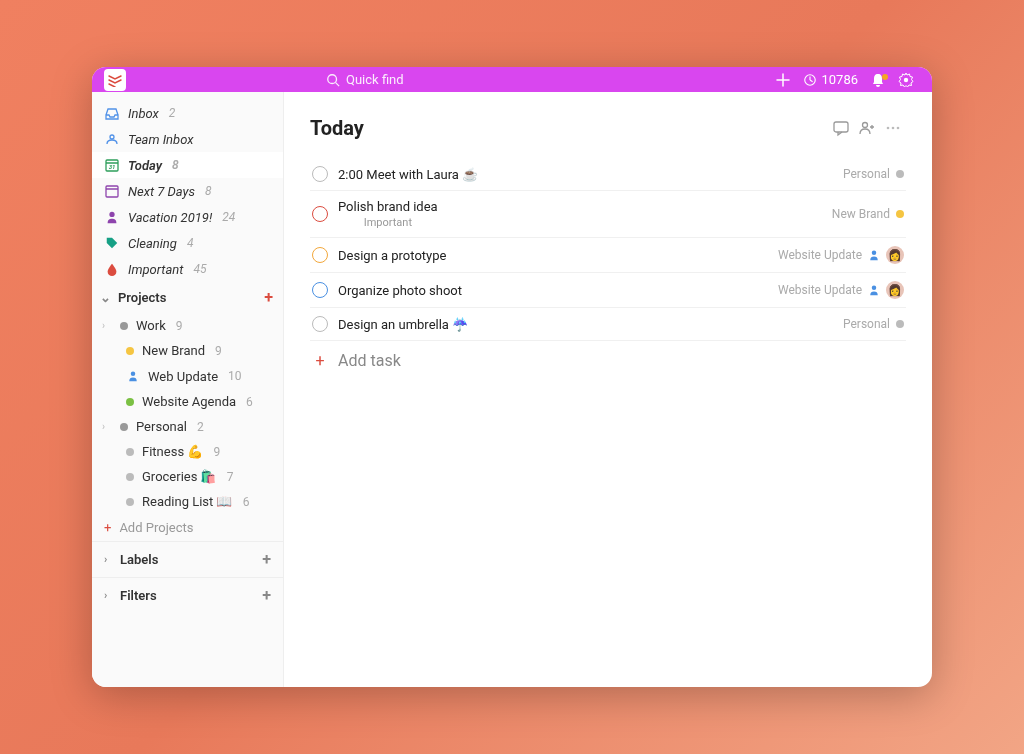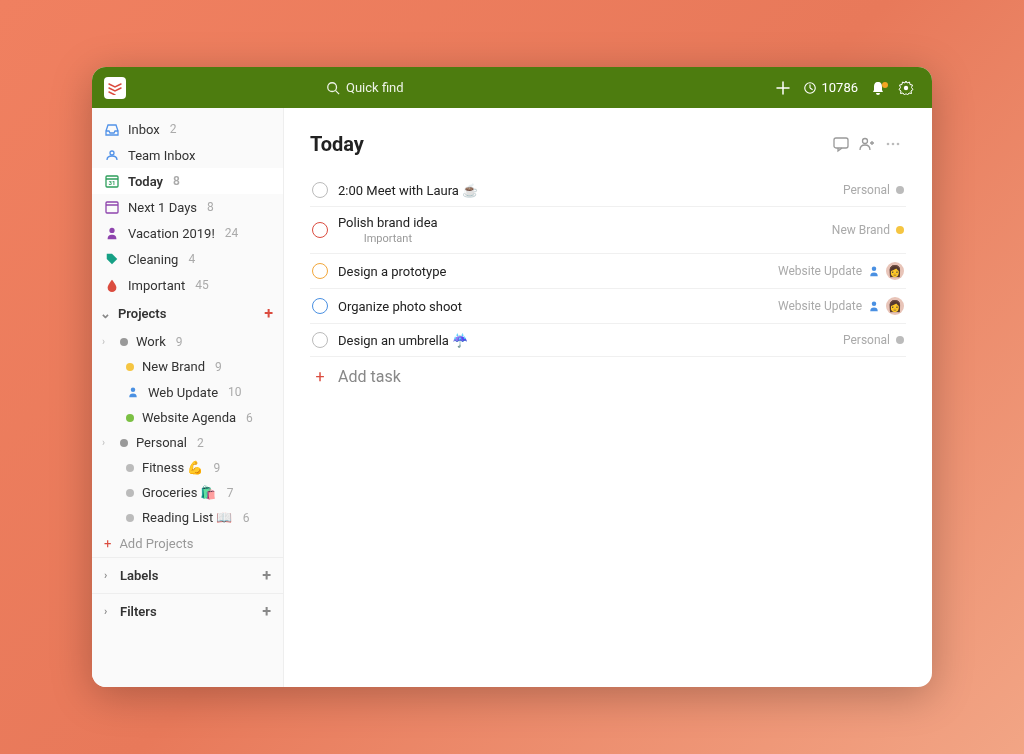--- a/index.html
+++ b/index.html
@@ -10,21 +10,21 @@
     display: flex; align-items: center; justify-content: center;
   }
   .app-frame {
     width: 840px; height: 620px;
     background: #fff; border-radius: 14px; overflow: hidden;
     box-shadow: 0 8px 40px rgba(0,0,0,0.25);
     display: flex; flex-direction: column;
   }
   
   .topbar {
-    background: #4d7c0f; height: 41px;
+    background: #d946ef; height: 25px;
     display: flex; align-items: center; padding: 0 12px; color:#fff;
   }
   .topbar .logo {
     width: 22px; height: 22px; background:#fff; border-radius:4px;
     display:flex; align-items:center; justify-content:center; color:#db4c3f;
   }
   .topbar .spacer-left { width: 200px; }
   .topbar .search {
     display:flex; align-items:center; gap:6px; color:#fff; opacity:.9;
     font-size:13px;
@@ -34,20 +34,21 @@
   .topbar .karma { display:flex; align-items:flex-end; gap:4px; font-size:13px; margin:0 6px; }
   
   .body { flex:1; display:flex; min-height:0; }
   .sidebar {
     width: 192px; background:#fafafa; border-right:1px solid #eee;
     font-size:13px; color:#333; overflow-y:auto; padding-top:8px;
   }
   .nav-item {
     display:flex; align-items:center; gap:8px; padding:5px 10px 5px 12px;
     cursor:pointer;
+    font-style:italic;
   }
   .nav-item.active { background:#fff; font-weight:600; }
   .nav-ico { width:16px; height:16px; display:flex; align-items:center; justify-content:center; flex-shrink:0;}
   .count { color:#aaa; font-size:12px; margin-left:2px; }
   .section-header {
     display:flex; align-items:center; gap:6px; padding:6px 10px 6px 8px;
     font-weight:600; color:#333;
   }
   .section-header .chev { width:12px; color:#888; }
   .section-header .plus { margin-left:auto; color:#db4c3f; font-size:16px; }
@@ -177,21 +178,21 @@
         <span class="count">8</span>
       </div>
 
       <div class="nav-item">
         <span class="nav-ico">
             <svg width="16" height="16" viewBox="0 0 16 16">
               <rect x="2" y="3" width="12" height="11" rx="1" fill="none" stroke="#8e44ad" stroke-width="1.3"></rect>
               <line x1="2" y1="6" x2="14" y2="6" stroke="#8e44ad" stroke-width="1.3"></line>
             </svg>
           </span>
-        <span>Next 1 Days</span>
+        <span>Next 7 Days</span>
         <span class="count">8</span>
       </div>
 
       <div class="nav-item">
         <span class="nav-ico">
             <svg width="14" height="14" viewBox="0 0 16 16">
               <circle cx="8" cy="5" r="3" fill="#8e44ad"></circle>
               <path d="M3 15 C3 11 5 10 8 10 C11 10 13 11 13 15 Z" fill="#8e44ad"></path>
             </svg>
           </span>

